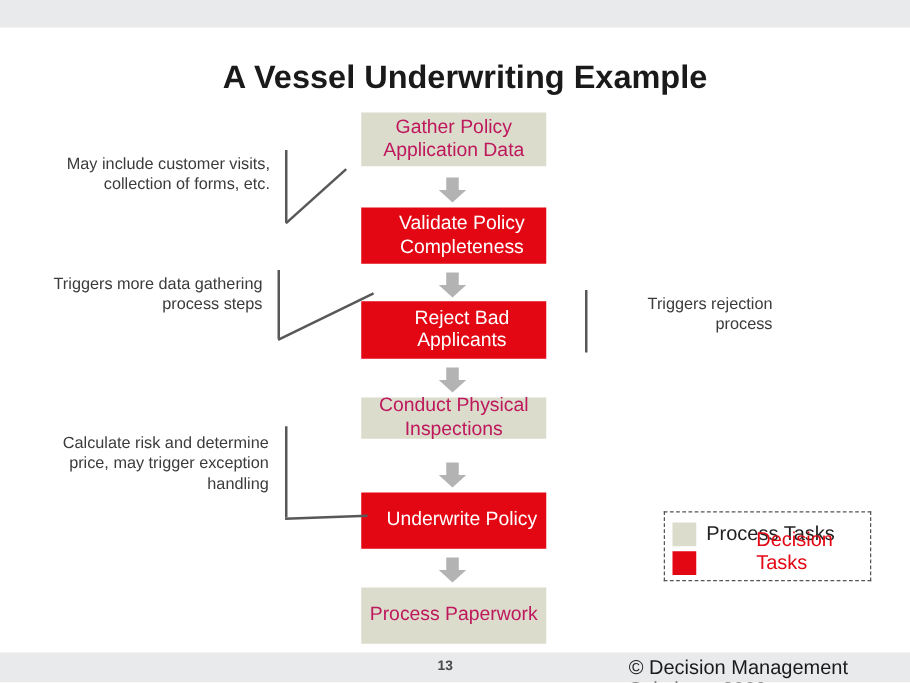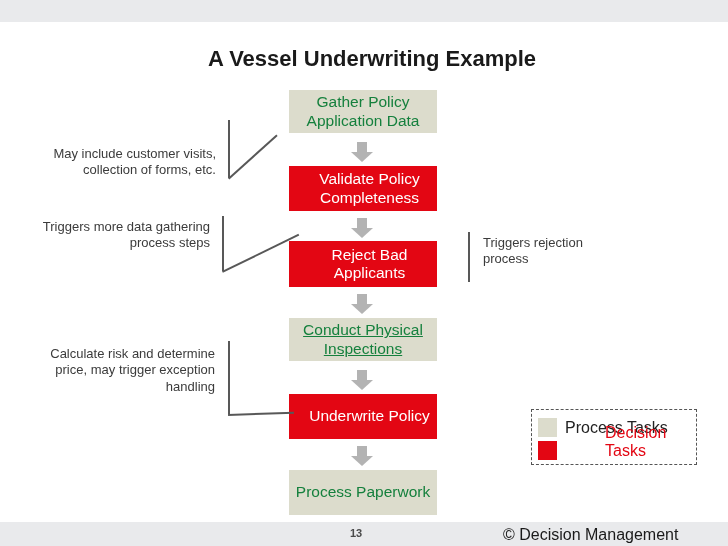--- a/index.html
+++ b/index.html
@@ -34,41 +34,41 @@
     width: 728px;
     height: 24px;
     background: #e9eaec;
   }
   .title {
     position: absolute;
     left: 0;
     top: 46px;
     width: 728px;
     text-align: center;
-    font-size: 22px;
+    font-size: 26px;
     font-weight: bold;
     color: #1a1a1a;
     letter-spacing: 0px;
     padding-left: 16px;
     box-sizing: border-box;
   }
   
   .node {
     position: absolute;
     width: 148px;
     display: flex;
     align-items: center;
     justify-content: center;
     text-align: center;
     line-height: 1.18;
     box-sizing: border-box;
   }
   .node-process {
     background: #dcdccc;
-    color: #15803d;
+    color: #be185d;
     font-size: 15.5px;
   }
   .node-decision {
     background: #e30613;
     color: #ffffff;
     font-size: 15.5px;
     padding-left: 13px;
   }
   
   .arrow {
@@ -98,21 +98,21 @@
   .annot {
     position: absolute;
     font-size: 13px;
     color: #3b3b3b;
     line-height: 1.25;
   }
   .annot-right {
     text-align: right;
   }
   .annot-left {
-    text-align: left;
+    text-align: right;
   }
   
   .vbar {
     position: absolute;
     width: 1.5px;
     background: #585858;
   }
   .diag {
     position: absolute;
     height: 1.5px;
@@ -189,21 +189,21 @@
       <div class="head"></div>
   </div>
 
   <div class="node node-decision" style="left:289px; top:241px; height:46px;">Reject Bad Applicants</div>
 
   <div class="arrow" style="left:351px; top:294px;">
     <div class="stem"></div>
       <div class="head"></div>
   </div>
 
-  <div class="node node-process" style="left:289px; top:318px; height:43px;text-decoration:underline;">Conduct Physical Inspections</div>
+  <div class="node node-process" style="left:289px; top:318px; height:33px;">Conduct Physical Inspections</div>
 
   <div class="arrow" style="left:351px; top:370px;">
     <div class="stem"></div>
       <div class="head"></div>
   </div>
 
   <div class="node node-decision" style="left:289px; top:394px; height:45px;">Underwrite Policy</div>
 
   <div class="arrow" style="left:351px; top:446px;">
     <div class="stem"></div>
@@ -216,21 +216,21 @@
   <div class="diag" style="left:228px; top:178px; width:65px; transform: rotate(-42deg);"></div>
 
   <div class="vbar" style="left:222px; top:216px; height:55px;"></div>
   <div class="diag" style="left:222px; top:271px; width:85px; transform: rotate(-26deg);"></div>
 
   <div class="vbar" style="left:228px; top:341px; height:73px;"></div>
   <div class="diag" style="left:228px; top:414px; width:66px; transform: rotate(-2deg);"></div>
 
   <div class="vbar" style="left:468px; top:232px; height:50px;"></div>
 
-  <div class="annot annot-right" style="left:38px; top:123px; width:178px;margin-top:23px;">May include customer visits, collection of forms, etc.</div>
+  <div class="annot annot-right" style="left:38px; top:123px; width:178px;">May include customer visits, collection of forms, etc.</div>
 
   <div class="annot annot-right" style="left:22px; top:346px; width:193px;">Calculate risk and determine price, may trigger exception handling</div>
 
   <div class="annot annot-right" style="left:38px; top:219px; width:172px;">Triggers more data gathering process steps</div>
 
   <div class="annot annot-left" style="left:483px; top:235px; width:135px;">Triggers rejection process</div>
 
   <div class="legend">
     <div class="legend-row">
       <div class="legend-swatch sw-process"></div>

